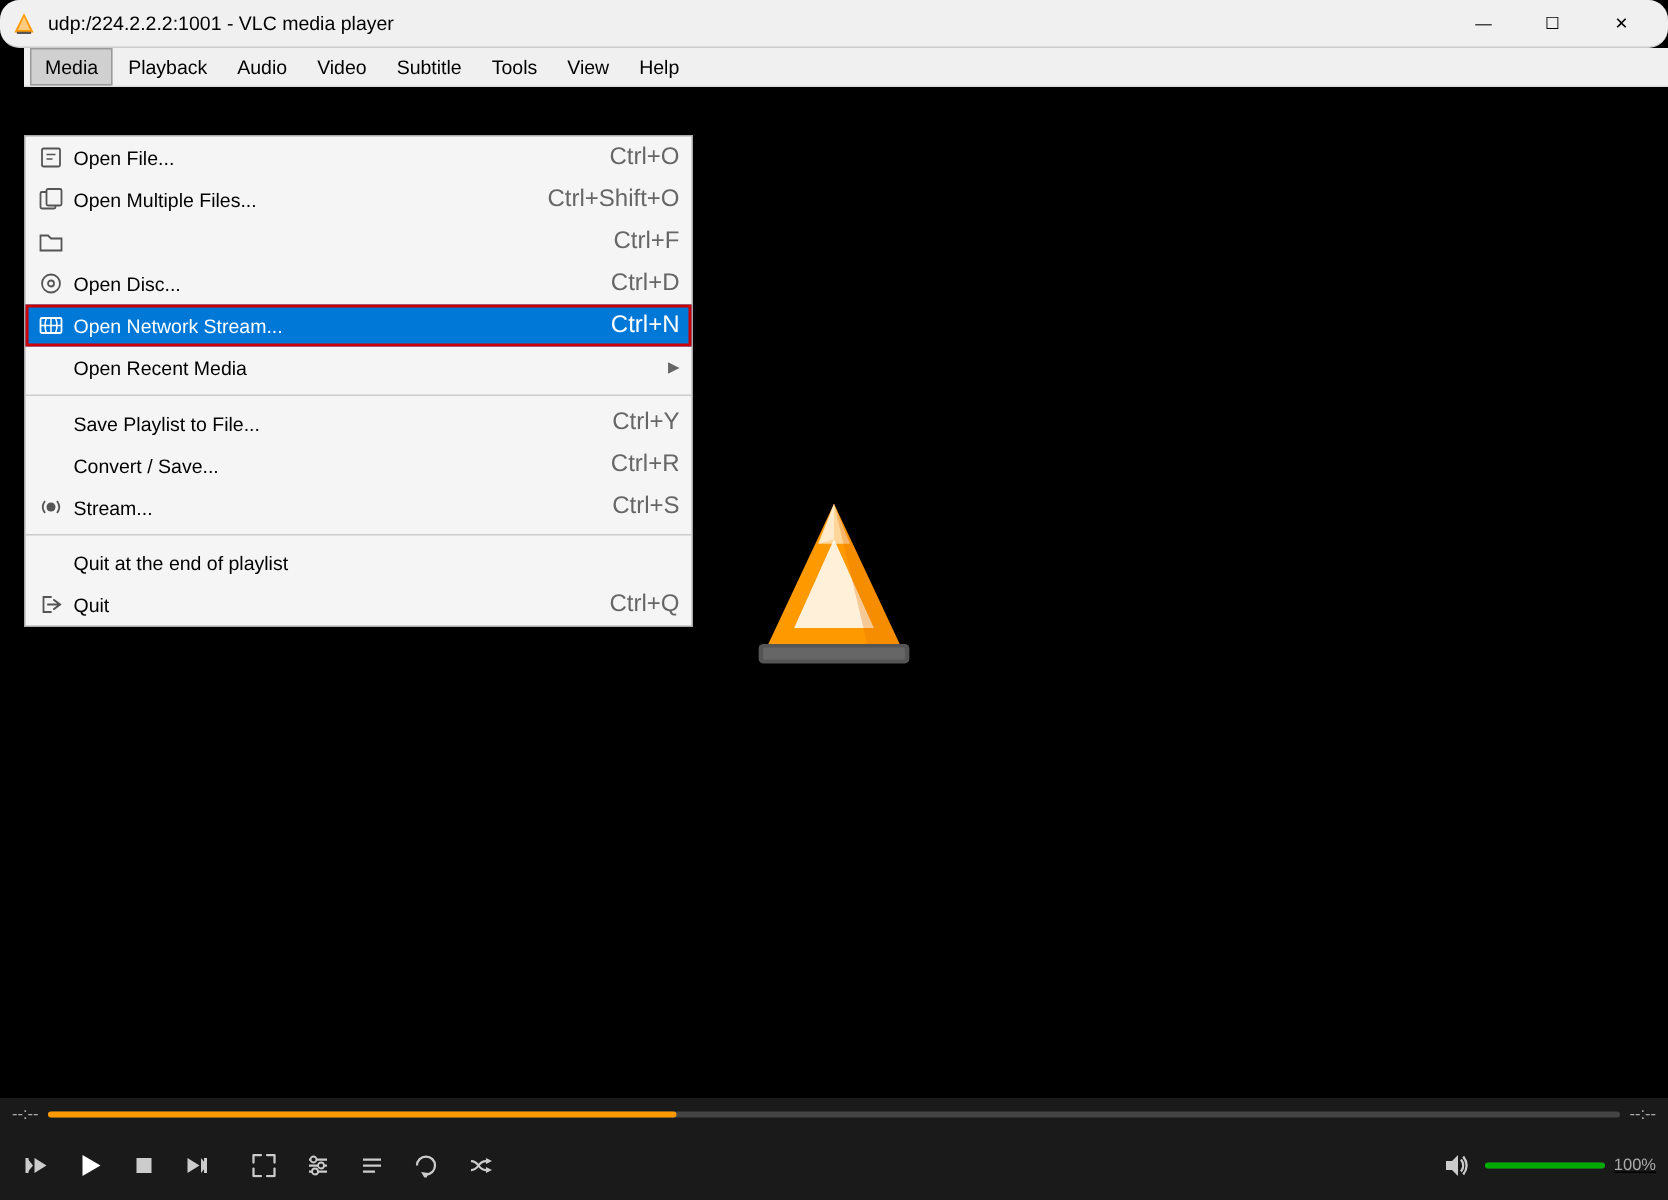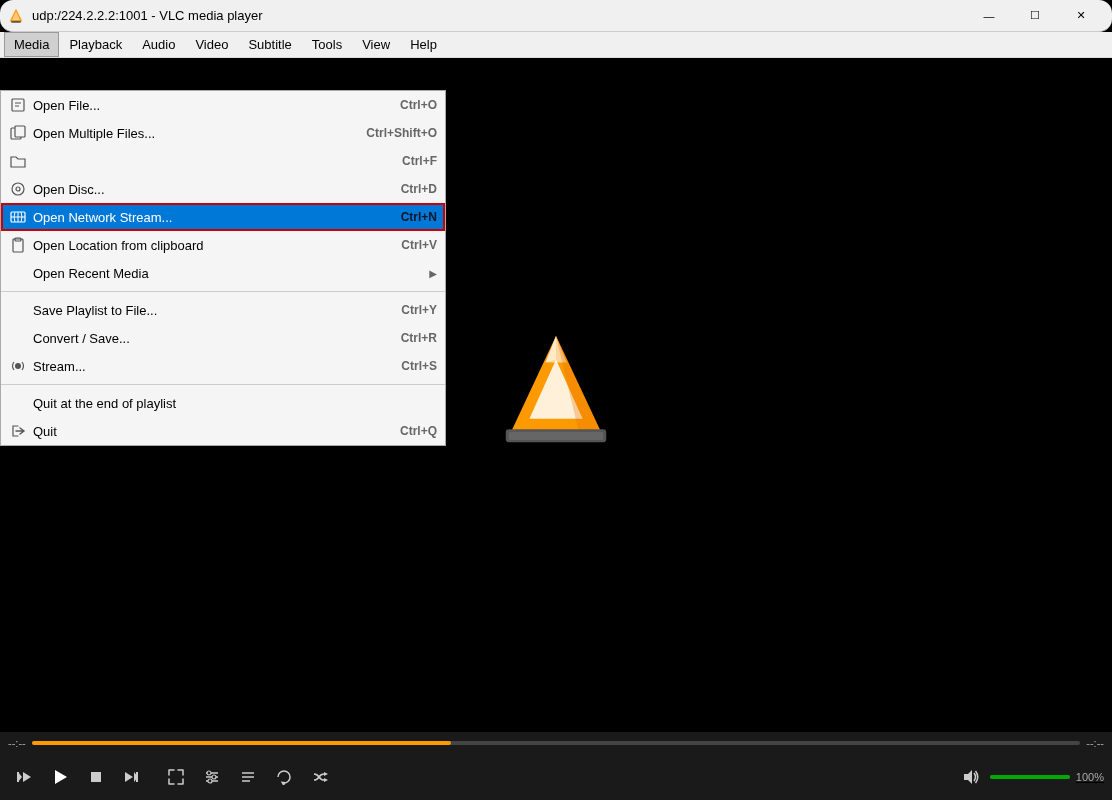--- a/index.html
+++ b/index.html
@@ -50,20 +50,21 @@
 
     
     #menu-bar {
       display: flex;
       align-items: center;
       background: #f0f0f0;
       height: 26px;
       padding: 0 4px;
       border-bottom: 1px solid #ddd;
       position: relative;
+      margin-left: 16px;
     }
     .menu-item {
       padding: 2px 10px;
       cursor: pointer;
       font-size: 13px;
       height: 100%;
       display: flex;
       align-items: center;
       position: relative;
     }
@@ -96,41 +97,40 @@
       cursor: pointer;
       position: relative;
       min-height: 28px;
     }
     .dropdown-item.open-network-stream {
       background: #0078d7;
       color: #fff;
       outline: 2px solid #cc0000;
       outline-offset: -2px;
     }
-    .dropdown-item.open-network-stream .shortcut { color: #0f172a; }
+    .dropdown-item.open-network-stream .shortcut { color: #ffffff; }
     .item-icon {
       position: absolute;
       left: 8px;
       width: 18px;
       height: 18px;
       display: flex;
       align-items: center;
       justify-content: center;
       font-size: 14px;
     }
     .item-label {
       flex: 1;
       font-size: 13px;
     }
     .shortcut {
       margin-left: auto;
       color: #666;
-      font-size: 12px;
+      font-size: 16px;
       padding-left: 20px;
-      font-weight: bold;
     }
     .submenu-arrow {
       margin-left: auto;
       font-size: 10px;
       color: #666;
     }
 
     
     #video-area {
       width: 1112px;
@@ -309,30 +309,20 @@
             <path d="M1 8h14" stroke="#fff" stroke-width="1"></path>
             <path d="M5 3 Q3 8 5 13" stroke="#fff" stroke-width="1" fill="none"></path>
             <path d="M11 3 Q13 8 11 13" stroke="#fff" stroke-width="1" fill="none"></path>
           </svg>
       </span>
       <span class="item-label">Open Network Stream...</span>
       <span class="shortcut">Ctrl+N</span>
     </div>
 
 
-    <div class="dropdown-item">
-      <span class="item-icon">
-        <svg width="16" height="16" viewBox="0 0 16 16">
-            <rect x="3" y="2" width="10" height="13" rx="1" fill="none" stroke="#555" stroke-width="1.2"></rect>
-            <rect x="5" y="1" width="6" height="3" rx="1" fill="none" stroke="#555" stroke-width="1.2"></rect>
-          </svg>
-      </span>
-      <span class="item-label">Open Location from clipboard</span>
-      <span class="shortcut">Ctrl+V</span>
-    </div>
 
     <div class="dropdown-item">
       <span class="item-label">Open Recent Media</span>
       <span class="submenu-arrow">▶</span>
     </div>
 
     <div class="menu-separator"></div>
 
     <div class="dropdown-item">
       <span class="item-label">Save Playlist to File...</span>

